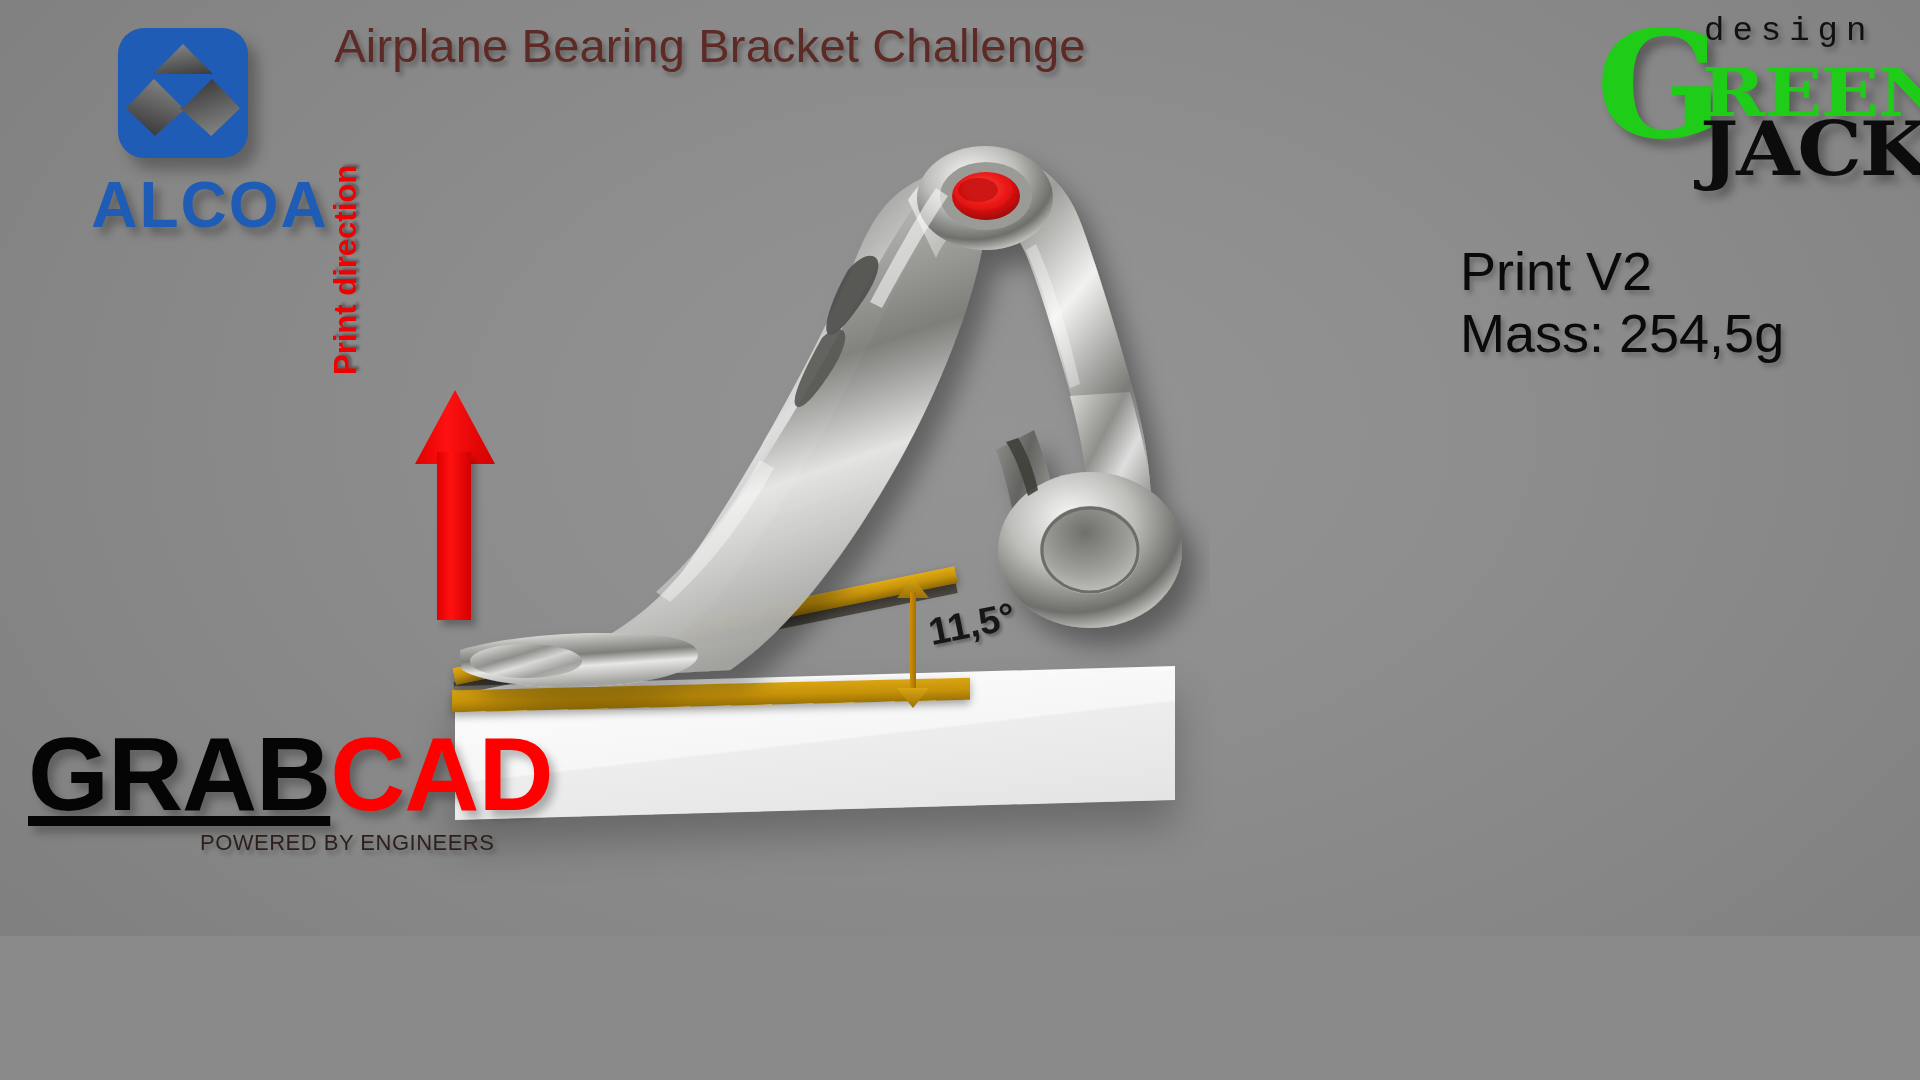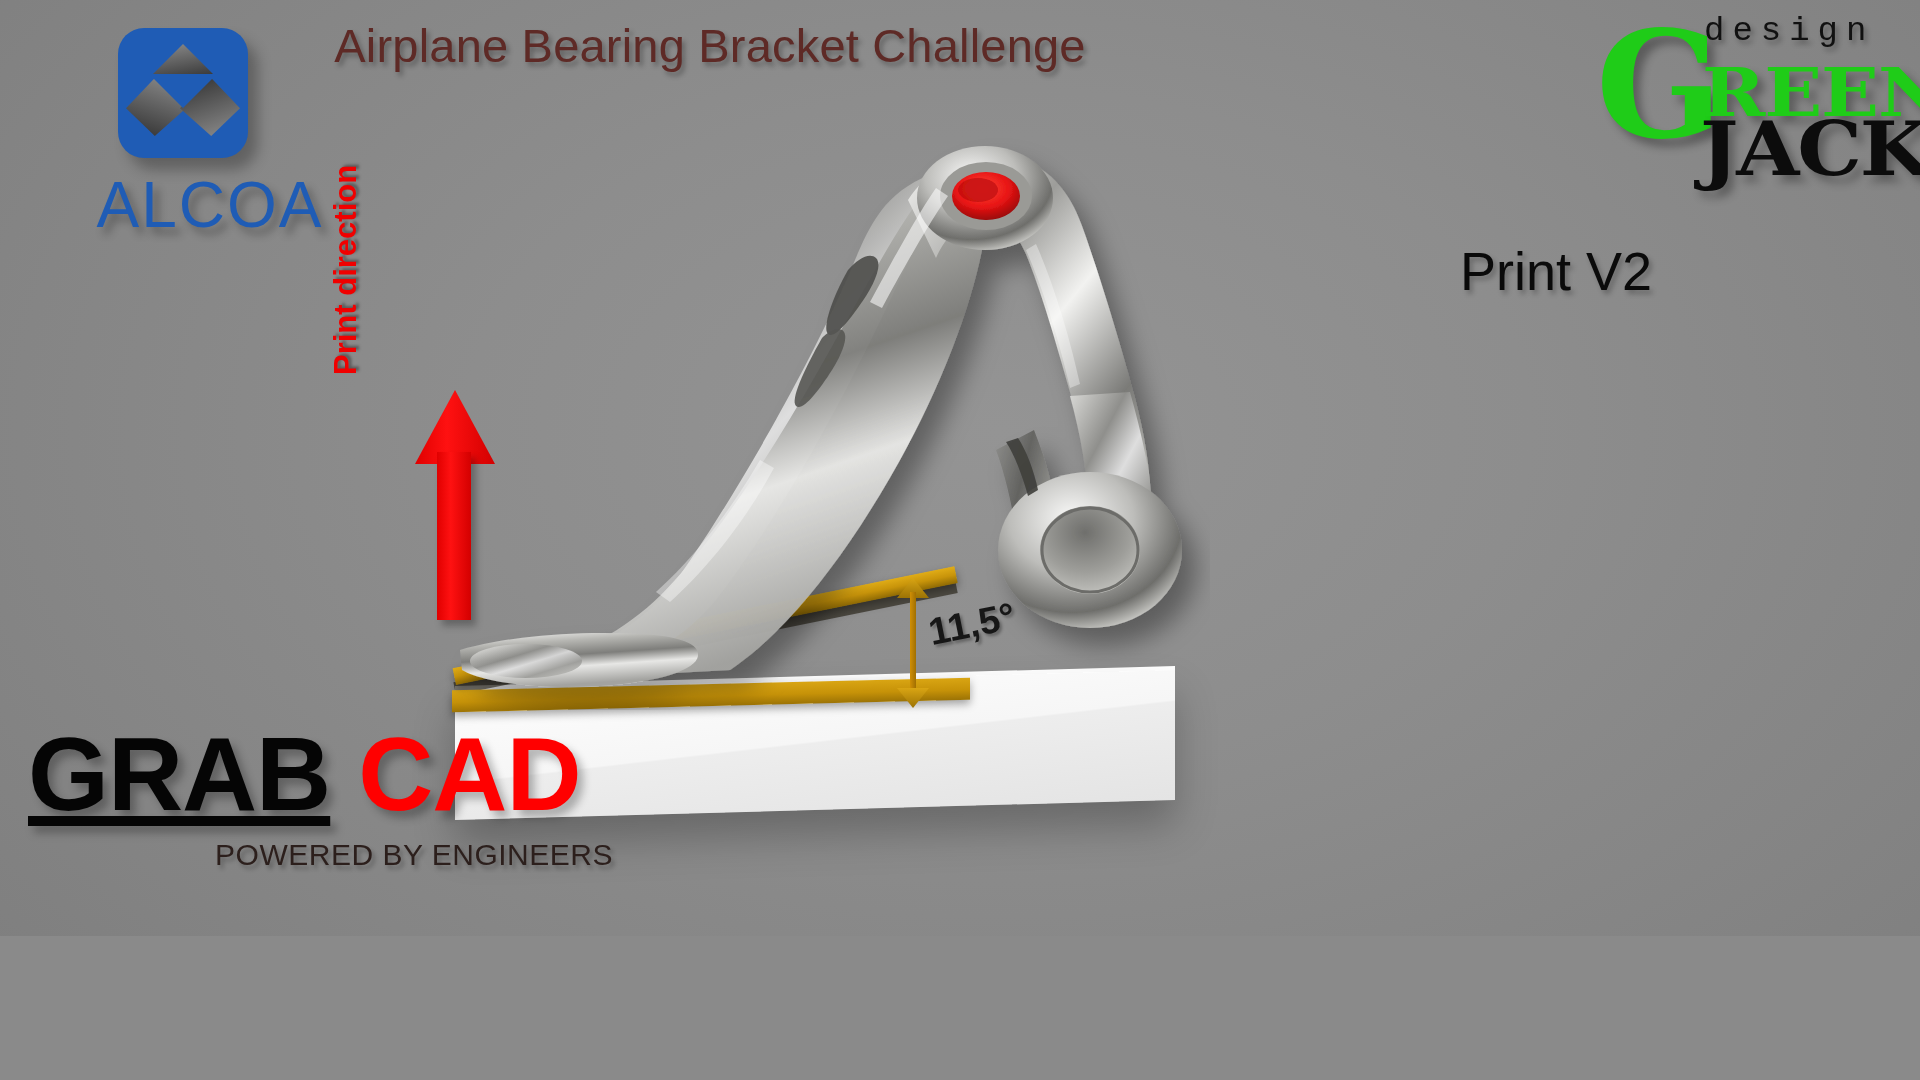--- a/index.html
+++ b/index.html
@@ -46,21 +46,21 @@
     background:linear-gradient(340deg,#8f8f8f 0%,#2f2f2f 100%);
     clip-path:polygon(52% 0,100% 52%,52% 100%,0 52%);
   }
   .tri.tblue{ 
     left:35px;top:50px;width:60px;height:30px;
     background:#1f5cb5;
     clip-path:polygon(50% 100%,100% 0,0 0);
   }
   #alcoa-word{
     position:absolute;left:0;top:140px;width:300px;text-align:center;
-    font-size:64px;font-weight:normal;color:#1f5cb5;letter-spacing:2px;
+    font-size:64px;font-weight:bold;color:#1f5cb5;letter-spacing:2px;
     font-family:"Liberation Sans",sans-serif;
     text-shadow:6px 7px 8px rgba(0,0,0,.30);
   }
 
   
   #gj{position:absolute;right:14px;top:6px;width:310px;height:160px;}
   #gj-g{
     position:absolute;left:0;top:14px;
     font-size:148px;font-weight:bold;line-height:.88;
     color:#1fcc18;font-family:"DejaVu Serif",serif;
@@ -166,26 +166,25 @@
   }
 
   
   #grabcad{position:absolute;left:28px;top:722px;width:600px;height:140px;}
   #gc-main{
     font-size:104px;font-weight:bold;letter-spacing:-1px;line-height:1;
     font-family:"Liberation Sans",sans-serif;
     text-shadow:6px 7px 8px rgba(0,0,0,.28);
   }
   #gc-grab{color:#050505;text-decoration:underline;}
-  #gc-cad{color:#ff0000;margin-left:28px;}
+  #gc-cad{color:#ff0000;}
   #gc-tag{
-    margin-top:12px;margin-left:172px;
-    font-size:30px;letter-spacing:.5px;color:#2c1f1c;
+    margin-top:4px;margin-left:172px;
+    font-size:22px;letter-spacing:.5px;color:#2c1f1c;
     text-shadow:3px 4px 4px rgba(0,0,0,.28);
-    text-align:center;
   }
 
   
   #bracket{position:absolute;left:430px;top:130px;width:780px;height:580px;}
   #bracket svg{position:absolute;left:0;top:0;}
 </style>
 </head>
 <body>
 
 <div id="stage">
@@ -204,20 +203,21 @@
 
   <div id="gj">
     <div id="gj-g">G</div>
     <div id="gj-design">design</div>
     <div id="gj-reen">REEN</div>
     <div id="gj-jack">JACK</div>
   </div>
 
   <div id="info">
     <div>Print V2</div>
+    <div>Mass: 254,5g</div>
   </div>
 
   <div id="pd-label">Print direction</div>
   <div id="pd-arrow">
     <div id="pd-head"></div>
     <div id="pd-shaft"></div>
   </div>
 
   <div id="platform-top"></div>
   <div id="platform"></div>

